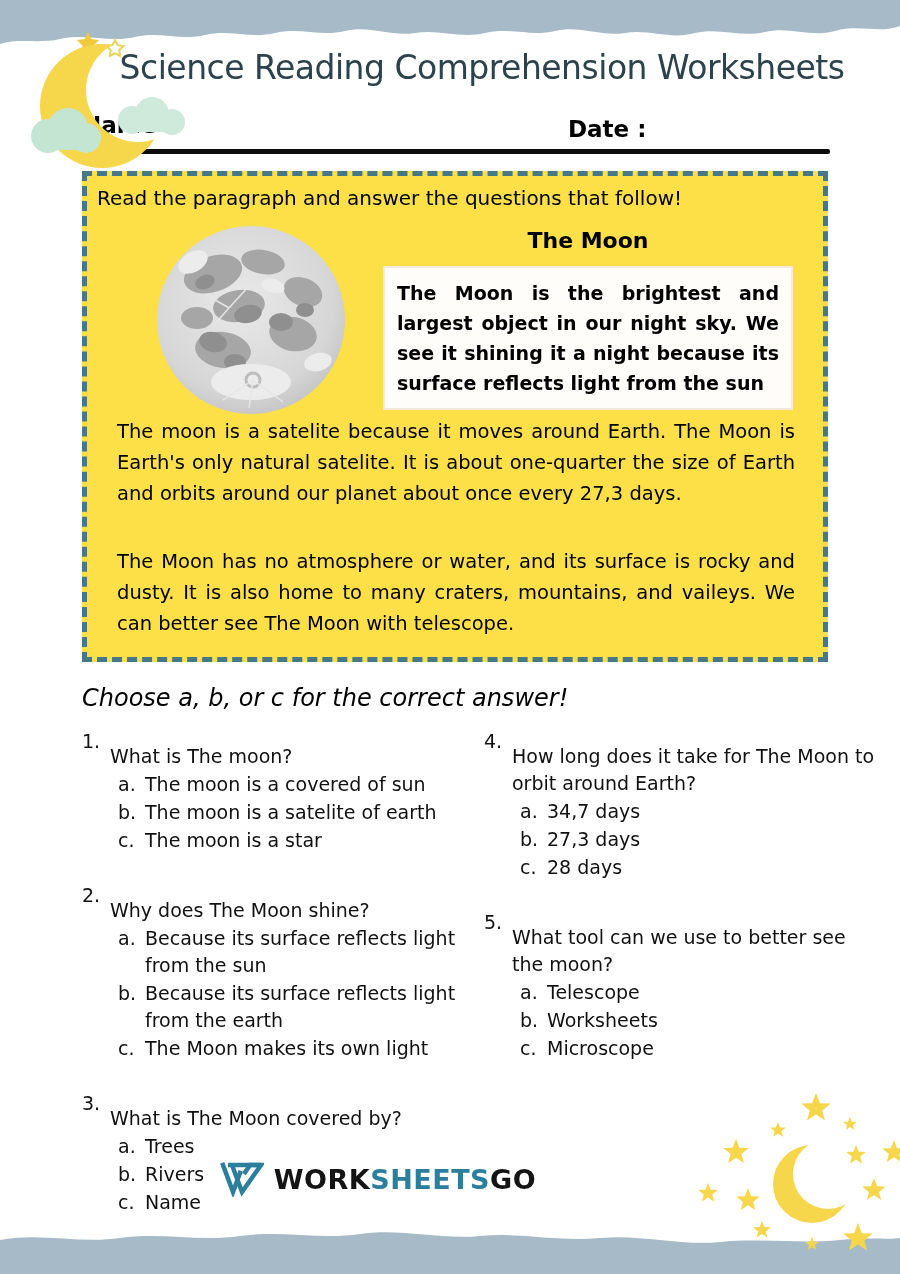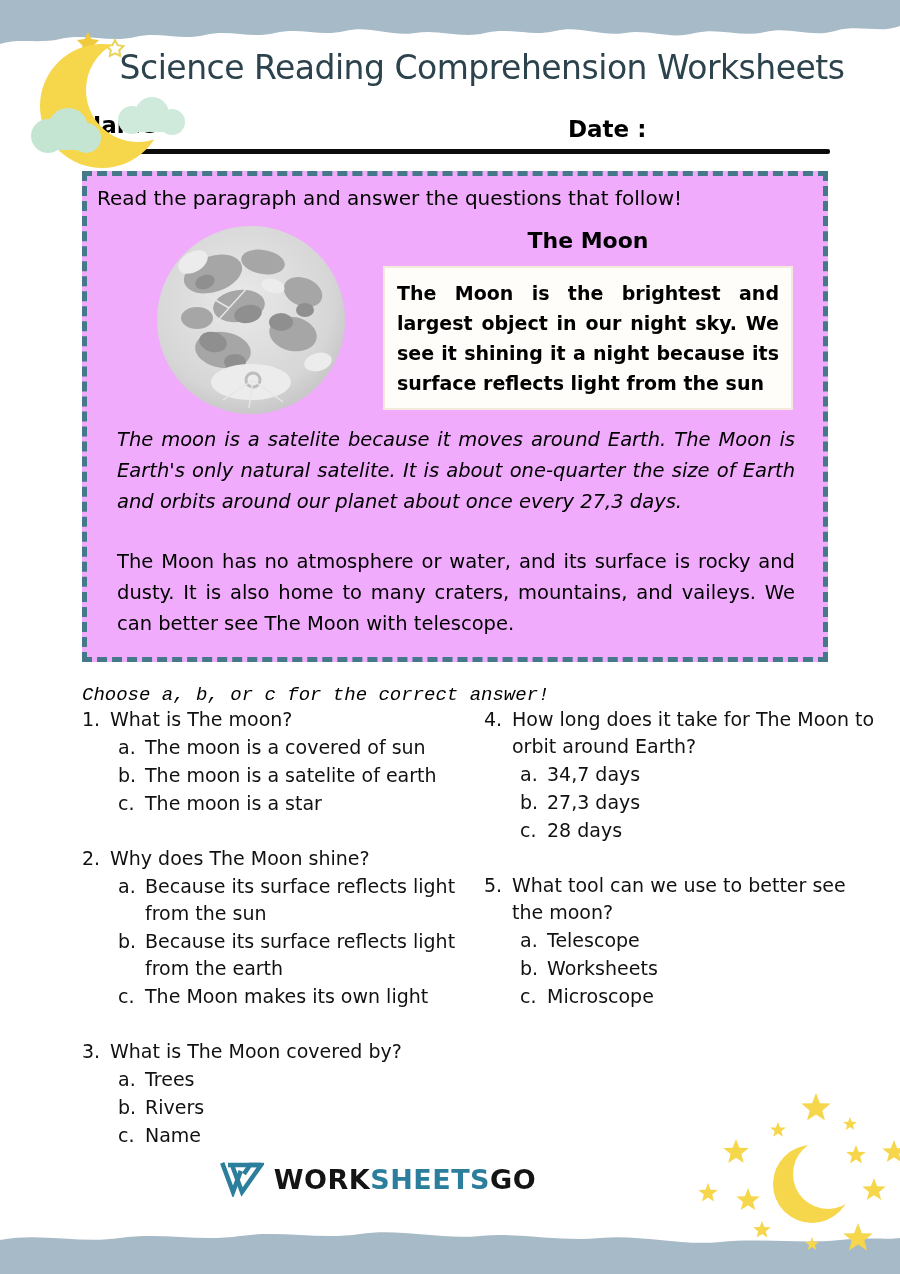--- a/index.html
+++ b/index.html
@@ -18,46 +18,46 @@
     text-align:center;font-size:33px;font-weight:400;letter-spacing:-0.5px;
     color:#2c434d;
   }
   .name-date-row{position:absolute;left:82px;top:112px;width:748px;z-index:2;}
   .name-label{position:absolute;left:0;top:0;font-size:23px;font-weight:700;color:#000;}
   .date-label{position:absolute;left:486px;top:4px;font-size:23px;font-weight:700;color:#000;}
   .header-rule{position:absolute;left:80px;top:149px;width:750px;height:5px;background:#0c0c0c;border-radius:2px;z-index:2;}
   
   .passage-box{
     position:absolute;left:82px;top:171px;width:736px;height:481px;
-    border:5px dashed #45798a;background:#f0abfc;z-index:2;
+    border:5px dashed #45798a;background:#fde047;z-index:2;
   }
   .passage-instruction{position:absolute;left:10px;top:10px;font-size:20px;color:#000;}
   .moon-figure{position:absolute;left:66px;top:46px;width:196px;height:196px;}
   .passage-heading{
     position:absolute;left:296px;top:52px;width:410px;text-align:center;
     font-size:22px;font-weight:700;color:#000;
   }
   .intro-box{
     position:absolute;left:296px;top:90px;width:382px;min-height:118px;
     border:2px solid #f3e9dc;background:#fffdfa;padding:10px 12px;
     font-size:19px;line-height:30px;text-align:justify;color:#000;font-weight:bold;
   }
   .passage-para{position:absolute;left:30px;width:678px;font-size:19.5px;line-height:31px;text-align:justify;color:#000;}
-  .para-2{top:248px;font-style:italic;}
+  .para-2{top:240px;}
   .para-3{top:370px;}
   
   .quiz{position:absolute;left:82px;top:684px;width:800px;z-index:2;}
-  .quiz-instruction{font-style:italic;font-size:19px;color:#000;font-family:Liberation Mono, monospace;}
+  .quiz-instruction{font-style:italic;font-size:24px;margin-bottom:16px;color:#000;}
   .quiz-columns{display:flex;}
   .quiz-col-left{width:402px;flex:0 0 402px;}
   .quiz-col-right{flex:1;}
   .question{margin-bottom:28px;}
   .q-line{display:flex;font-size:19px;line-height:27px;}
   .q-num{flex:0 0 28px;}
-  .q-text{flex:1;max-width:372px;}
+  .q-text{flex:1;max-width:372px;margin-top:15px;}
   .option{display:flex;font-size:19px;line-height:27px;margin-left:36px;margin-top:1px;}
   .opt-letter{flex:0 0 27px;}
   .opt-text{flex:1;max-width:336px;}
   
   .footer-logo{
     position:absolute;left:0;top:1156px;width:756px;height:46px;z-index:3;
     display:flex;align-items:center;justify-content:center;gap:10px;
   }
   .logo-icon{width:44px;height:36px;}
   .logo-text{font-size:27px;font-weight:800;letter-spacing:0.5px;color:#141414;}

